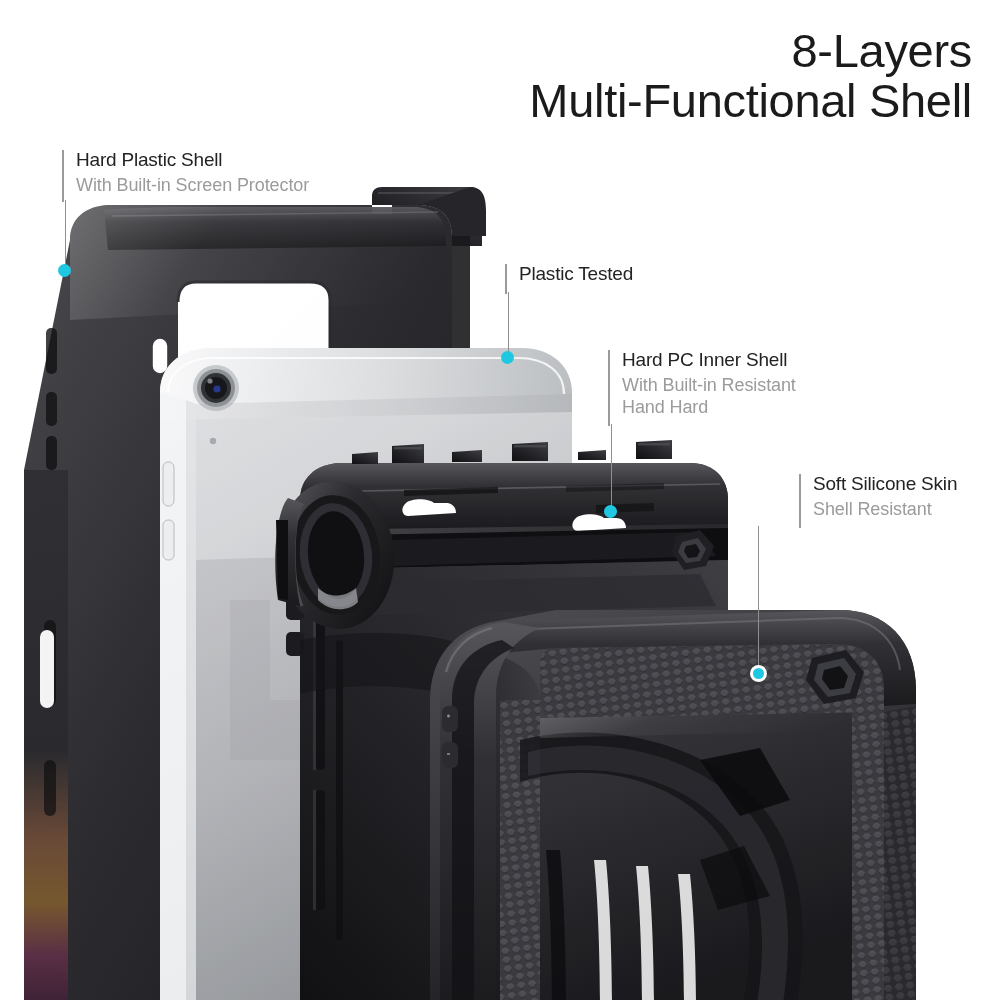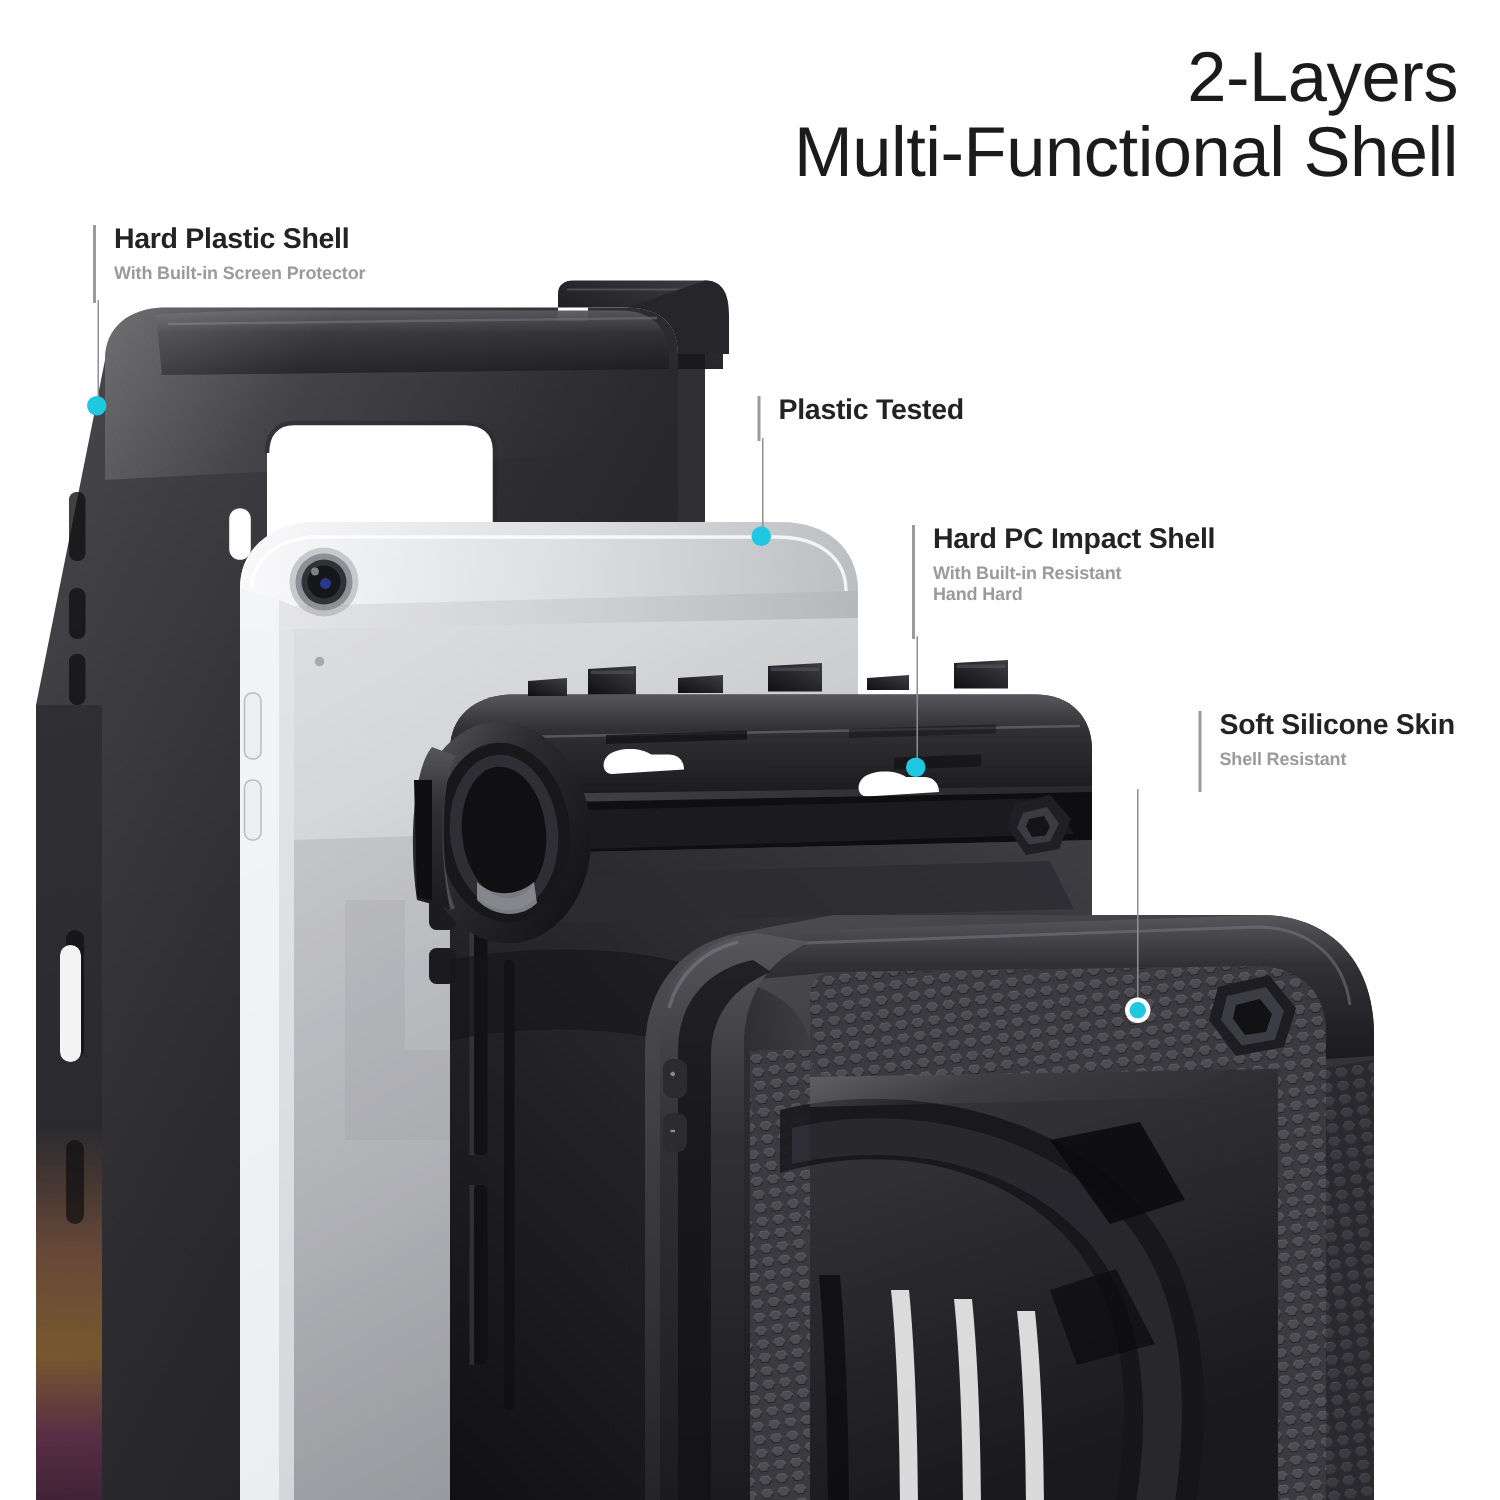--- a/index.html
+++ b/index.html
@@ -37,29 +37,29 @@
   .callout { position: absolute; }
   .callout .bar {
     position: absolute;
     left: 0; top: 2px;
     width: 2px;
     background: #9a9a9a;
   }
   .callout .txt { padding-left: 14px; }
   .c-head {
     font-size: 19px;
-    font-weight: 700;
+    font-weight: 400;
     color: #232323;
     letter-spacing: -0.2px;
     white-space: nowrap;
     line-height: 1.25;
   }
   .c-sub {
-    font-size: 12px;
-    font-weight: 700;
+    font-size: 18px;
+    font-weight: 400;
     color: #9b9b9b;
     letter-spacing: -0.1px;
     white-space: nowrap;
     line-height: 1.22;
     margin-top: 3px;
   }
   .c-sub + .c-sub { margin-top: 0px; }
 
   
   .leader {
@@ -395,21 +395,21 @@
           <path d="M700 760 L 760 748 L 790 800 L 740 816 Z" fill="#0b0b0d" opacity="0.85"></path>
           <path d="M700 860 L 744 846 L 770 896 L 718 910 Z" fill="#0b0b0d" opacity="0.7"></path>
           <path d="M540 718 L 852 712 L 860 730 L 540 738 Z" fill="url(#gSheen)"></path>
         </g>
 
       </g>
     </svg>
   </div>
 
   <div class="title-block">
-    <span class="title-line">2-Layers</span>
+    <span class="title-line">8-Layers</span>
     <span class="title-line">Multi-Functional Shell</span>
   </div>
 
   <div class="callout" style="left:62px; top:148px;">
     <span class="bar" style="height:52px;"></span>
     <div class="txt">
       <div class="c-head">Hard Plastic Shell</div>
       <div class="c-sub">With Built-in Screen Protector</div>
     </div>
   </div>
@@ -425,21 +425,21 @@
     </div>
   </div>
   <div class="leader" style="left:507.5px; top:292px; height:64px;"></div>
   <div class="dot bare" style="left:501px; top:351px;">
       <i></i>
     </div>
 
   <div class="callout" style="left:608px; top:348px;">
     <span class="bar" style="height:76px;"></span>
     <div class="txt">
-      <div class="c-head">Hard PC Impact Shell</div>
+      <div class="c-head">Hard PC Inner Shell</div>
       <div class="c-sub">With Built-in Resistant</div>
       <div class="c-sub">Hand Hard</div>
     </div>
   </div>
   <div class="leader" style="left:610.5px; top:424px; height:84px;"></div>
   <div class="dot bare" style="left:604px; top:505px;">
       <i></i>
     </div>
 
   <div class="callout" style="left:755px; top:472px;margin-left:44px;">

